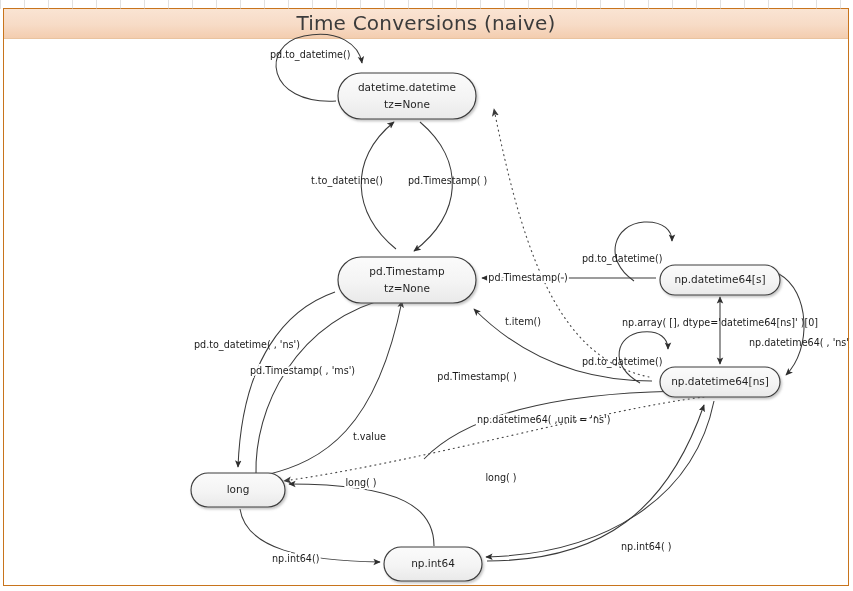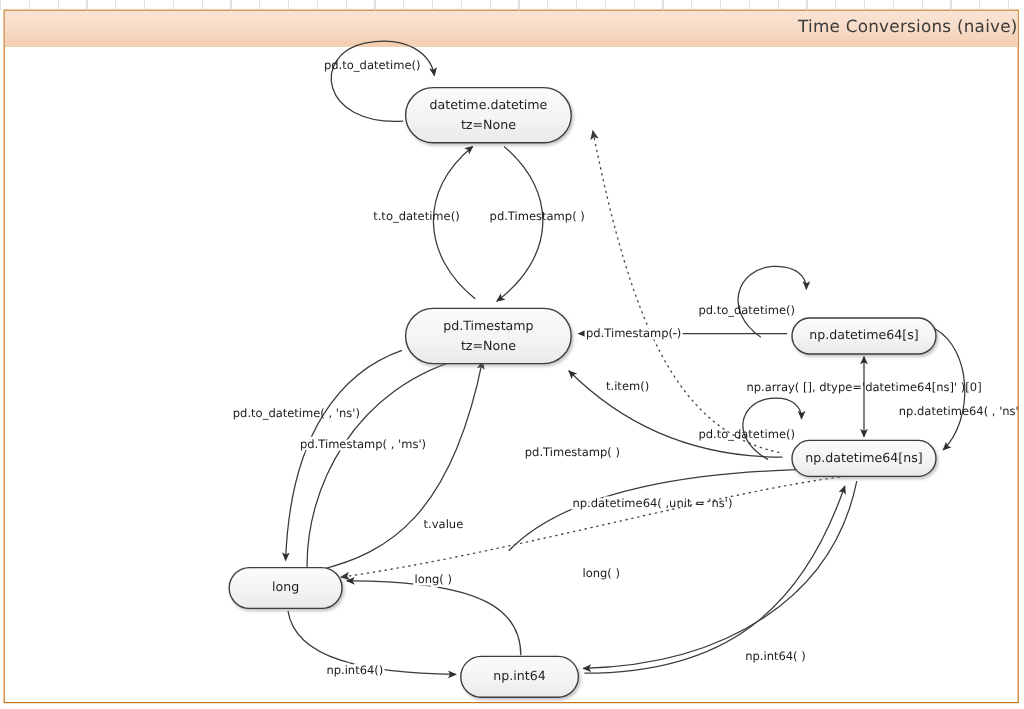--- a/index.html
+++ b/index.html
@@ -56,22 +56,22 @@
     border-bottom: 1px solid #e9c39f;
     box-sizing: border-box;
     z-index: 2;
   }
   #banner-title {
     position: absolute;
     left: 0;
     top: 0;
     width: 100%;
     line-height: 29px;
-    text-align: right;
-    font-size: 14px;
+    text-align: center;
+    font-size: 20px;
     color: #3b3b3b;
     letter-spacing: 0.2px;
   }
   svg#canvas {
     position: absolute;
     left: 0; top: 0;
     width: 846px;
     height: 578px;
     z-index: 3;
   }

